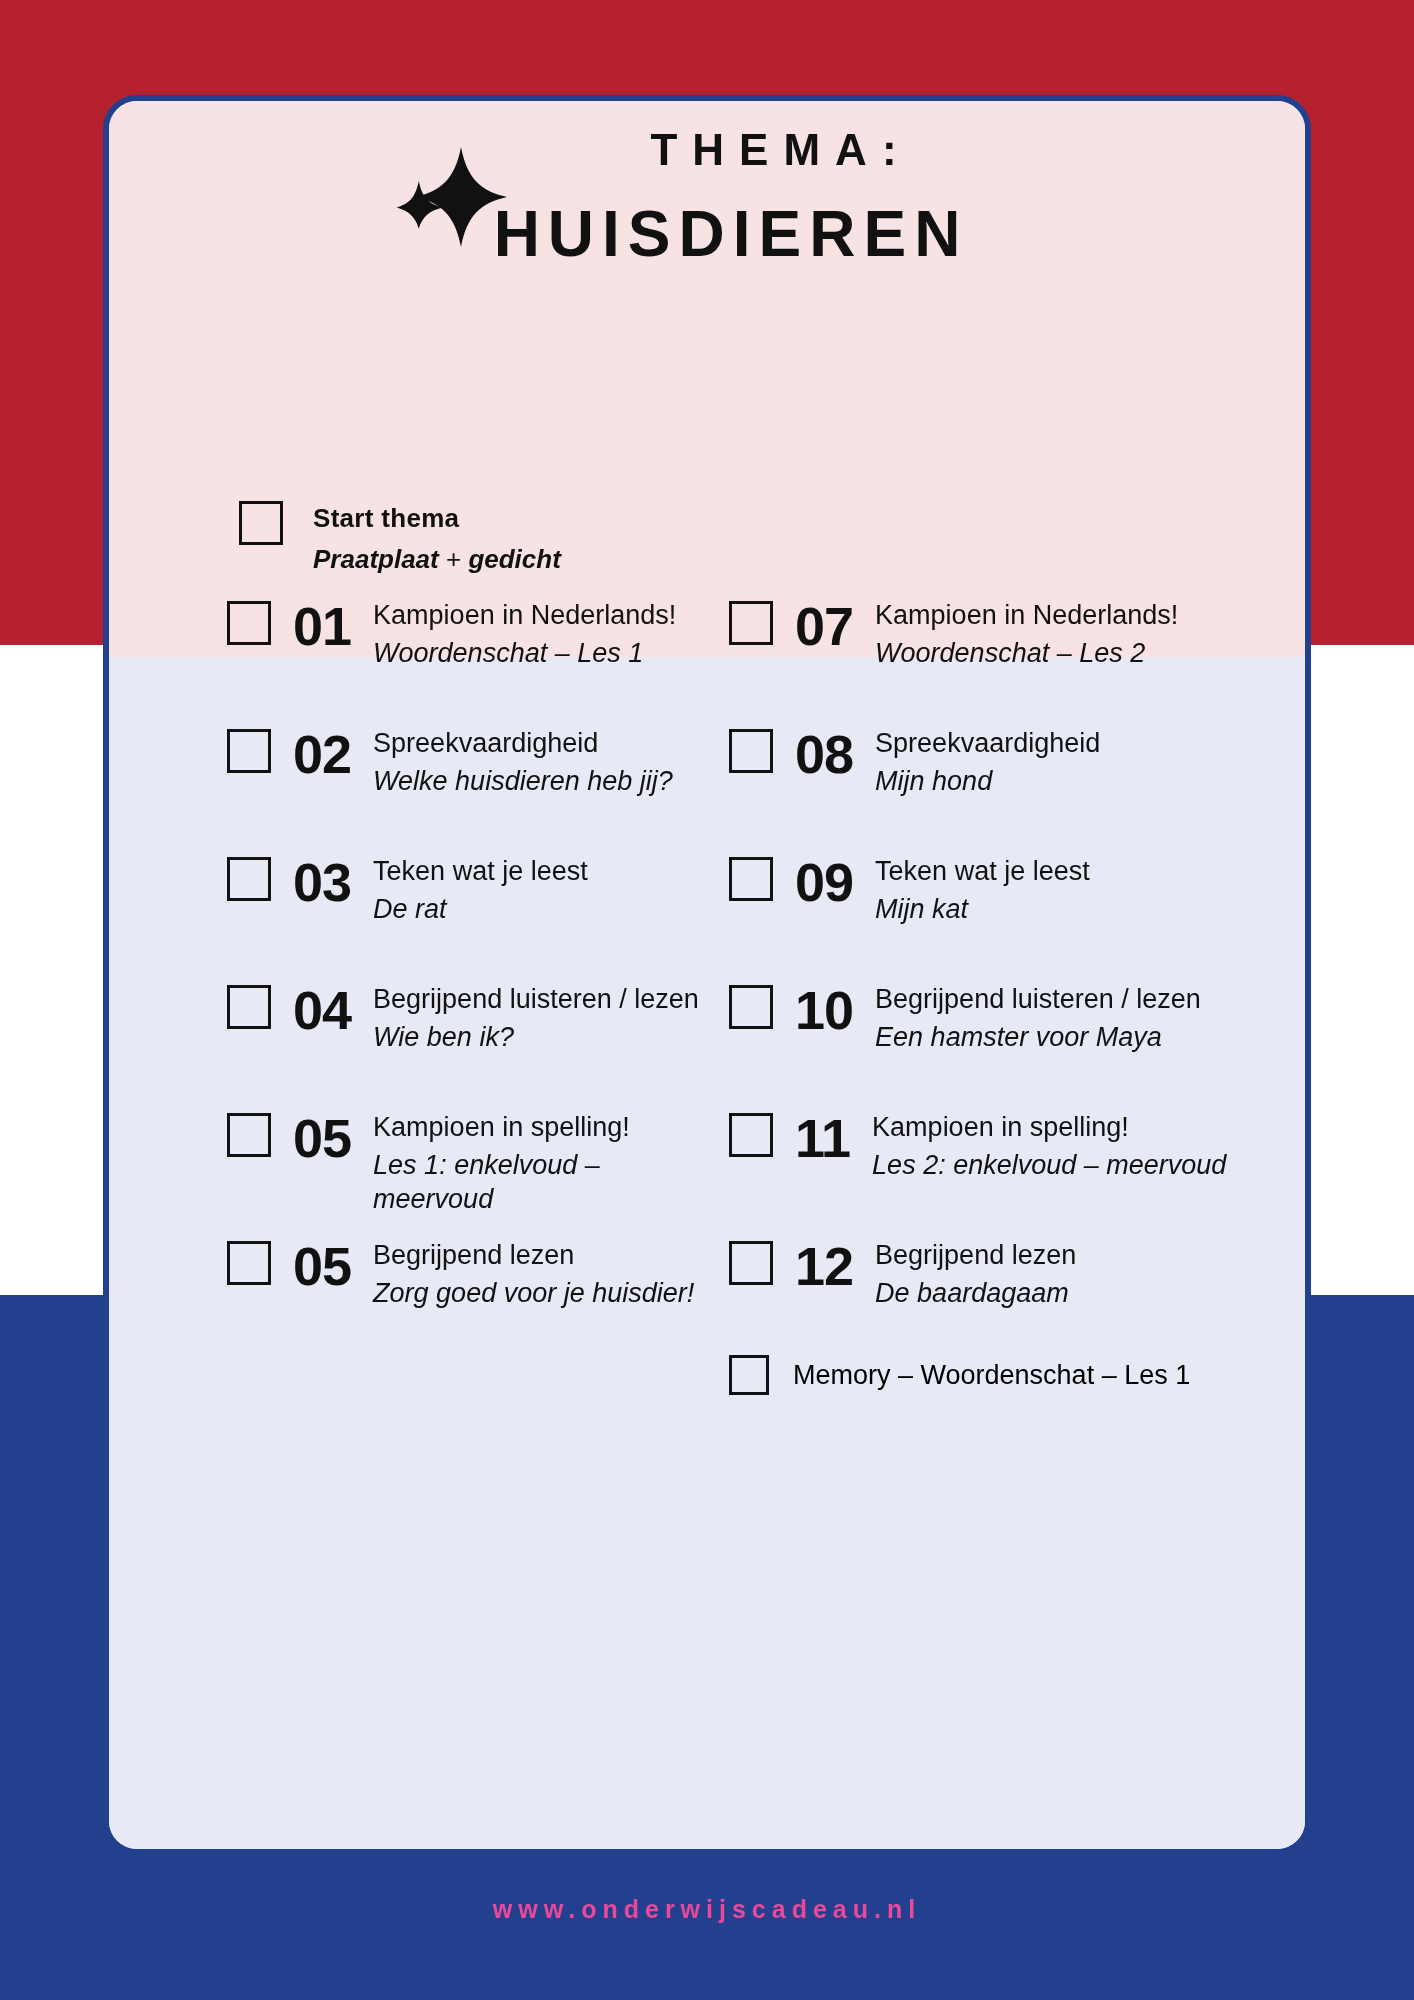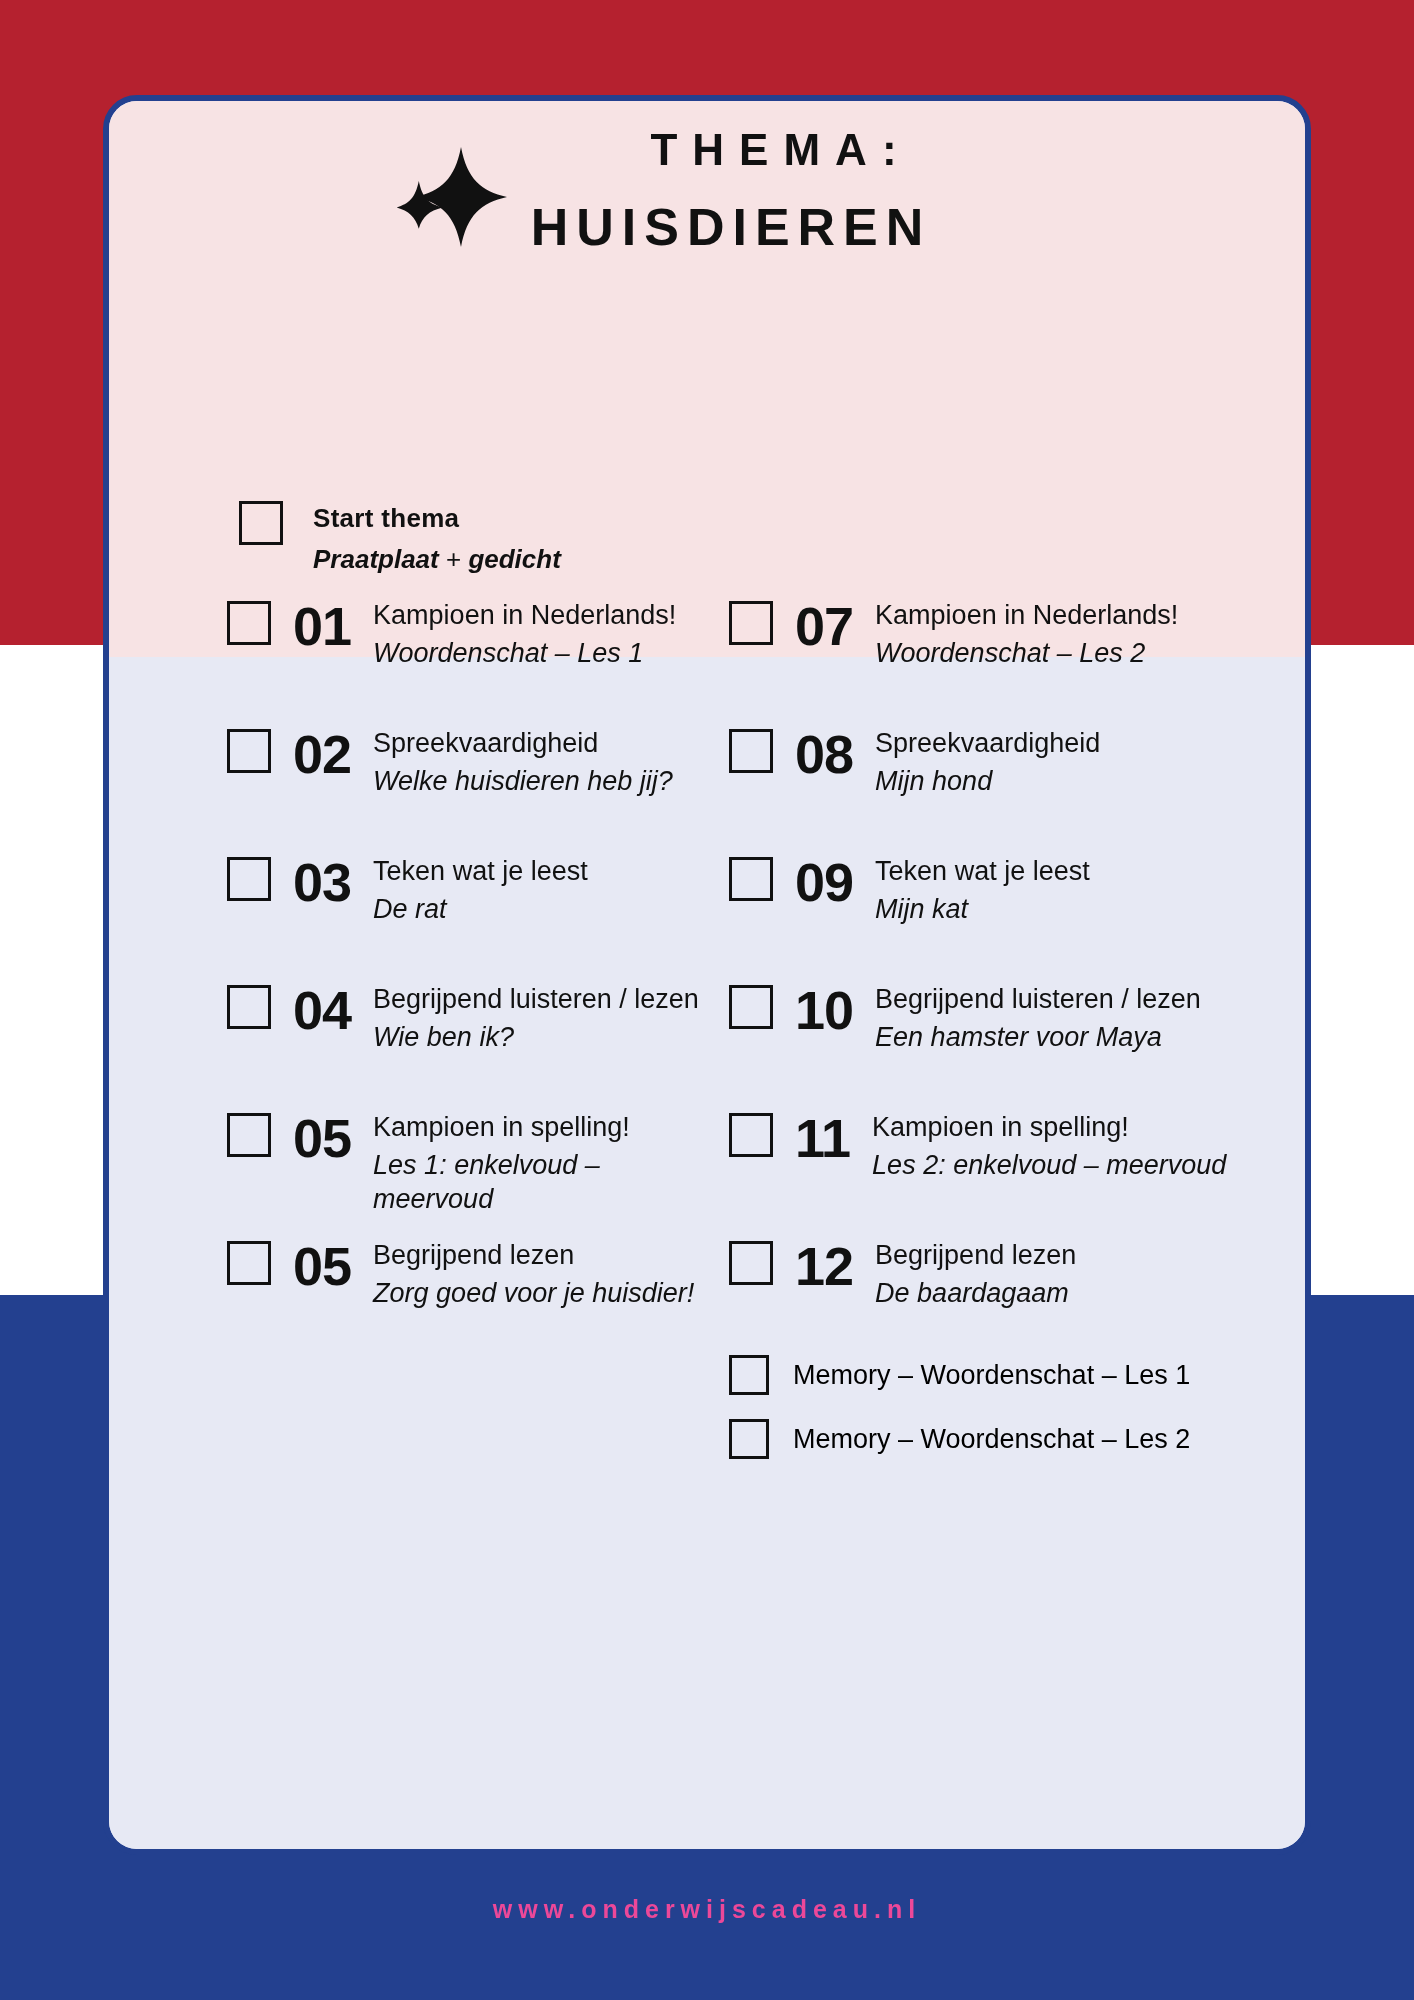--- a/index.html
+++ b/index.html
@@ -82,21 +82,21 @@
     text-align: center;
   }
   .thema-line {
     font-size: 44px;
     letter-spacing: 15px;
     font-weight: 700;
     color: #111111;
     margin-left: 120px;
   }
   .title-line {
-    font-size: 52px;
+    font-size: 64px;
     letter-spacing: 8px;
     font-weight: 800;
     color: #111111;
     margin-top: 22px;
     margin-left: 20px;
   }
   .sparkle {
     position: absolute;
     left: 280px;
     top: 18px;
@@ -367,22 +367,18 @@
           </div>
         </div>
       </div>
     </div>
 
     <div class="extra">
       <div class="extra-row">
         <div class="cbox-sm"></div>
         <div class="lab">Memory – Woordenschat – Les 1</div>
       </div>
-      <div class="extra-row">
-        <div class="cbox-sm"></div>
-        <div class="lab">Memory – Woordenschat – Les 2</div>
-      </div>
     </div>
 
   </div>
 </div>
 
 <div class="footer">www.onderwijscadeau.nl</div>
 
 </body></html>

